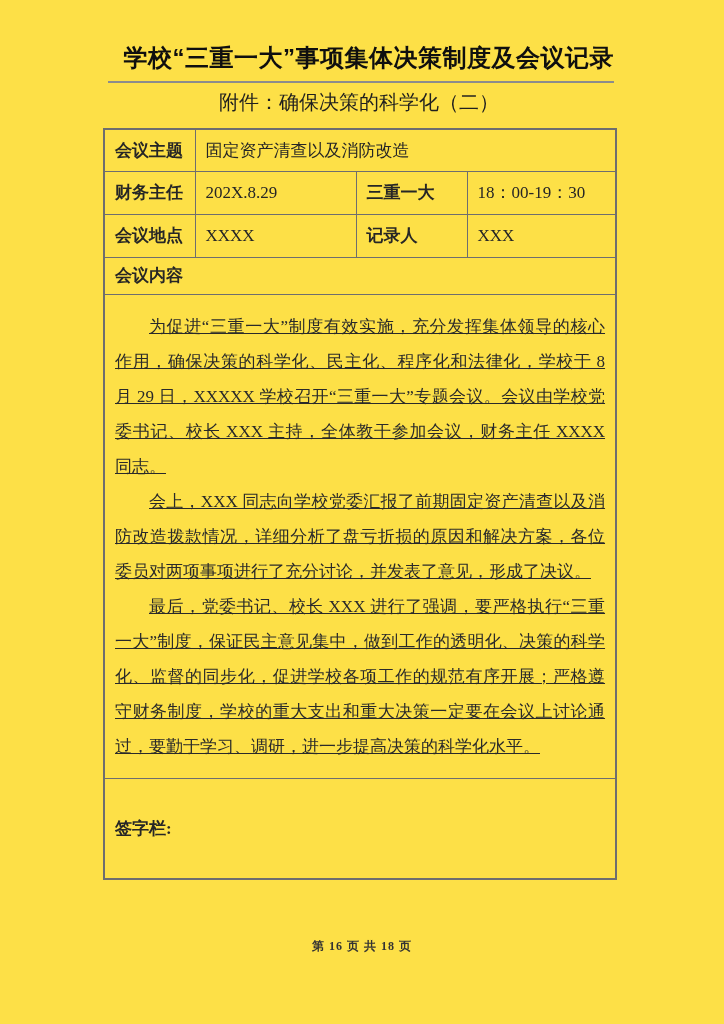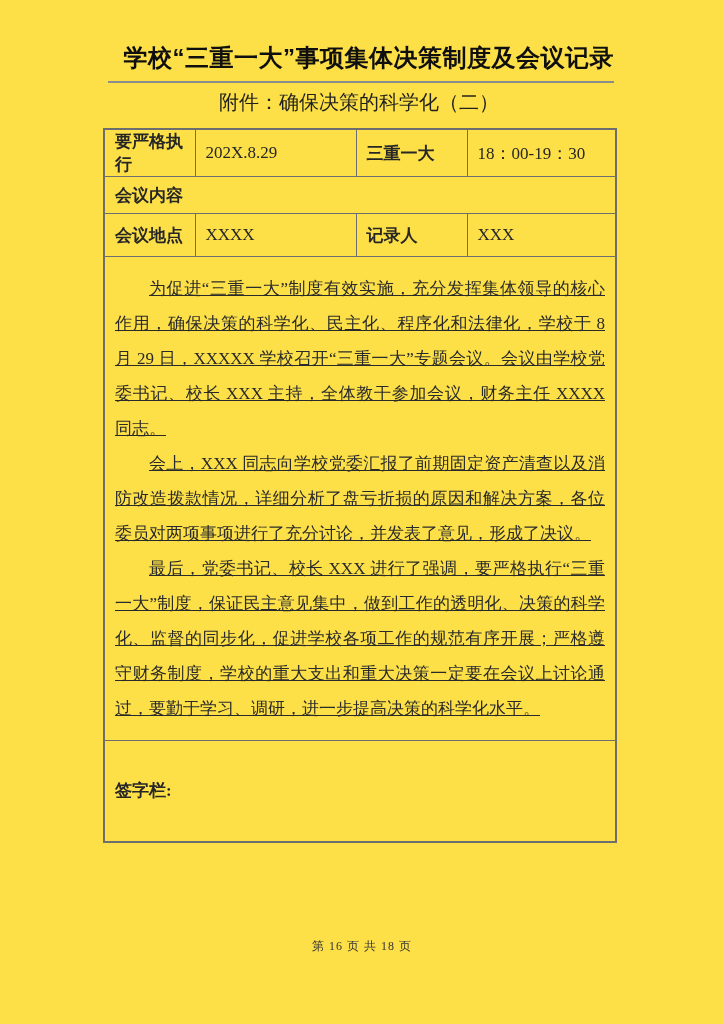--- a/index.html
+++ b/index.html
@@ -79,53 +79,58 @@
   }
   .page-footer {
     position: absolute;
     left: 0;
     top: 938px;
     width: 724px;
     text-align: center;
     font-size: 12px;
     letter-spacing: 1px;
     color: #333333;
+    font-weight: bold;
   }
 </style>
 </head>
 <body>
 
 <div class="page">
 
   <div class="doc-header">学校“三重一大”事项集体决策制度及会议记录</div>
 
   <div class="attachment-heading">附件：确保决策的科学化（二）</div>
 
   <table class="meeting-table">
     <colgroup>
       <col style="width:91px">
       <col style="width:161px">
       <col style="width:111px">
       <col style="width:149px">
     </colgroup>
     <tbody>
+      <tr style="height:42px">
+        <td class="label-cell">会议主题</td>
+        <td colspan="3">固定资产清查以及消防改造</td>
+      </tr>
       <tr style="height:43px">
-        <td class="label-cell">要严格执行</td>
+        <td class="label-cell">财务主任</td>
         <td>202X.8.29</td>
         <td class="label-cell">三重一大</td>
         <td>18：00-19：30</td>
-      </tr>
-      <tr style="height:37px">
-        <td class="label-cell" colspan="4">会议内容</td>
       </tr>
       <tr style="height:43px">
         <td class="label-cell">会议地点</td>
         <td>XXXX</td>
         <td class="label-cell">记录人</td>
         <td>XXX</td>
+      </tr>
+      <tr style="height:37px">
+        <td class="label-cell" colspan="4">会议内容</td>
       </tr>
       <tr style="height:484px">
         <td class="content-cell" colspan="4">
           <p>为促进“三重一大”制度有效实施，充分发挥集体领导的核心作用，确保决策的科学化、民主化、程序化和法律化，学校于 8 月 29 日，XXXXX 学校召开“三重一大”专题会议。会议由学校党委书记、校长 XXX 主持，全体教干参加会议，财务主任 XXXX 同志。</p>
           <p>会上，XXX 同志向学校党委汇报了前期固定资产清查以及消防改造拨款情况，详细分析了盘亏折损的原因和解决方案，各位委员对两项事项进行了充分讨论，并发表了意见，形成了决议。</p>
           <p>最后，党委书记、校长 XXX 进行了强调，要严格执行“三重一大”制度，保证民主意见集中，做到工作的透明化、决策的科学化、监督的同步化，促进学校各项工作的规范有序开展；严格遵守财务制度，学校的重大支出和重大决策一定要在会议上讨论通过，要勤于学习、调研，进一步提高决策的科学化水平。</p>
         </td>
       </tr>
       <tr style="height:101px">
         <td class="signature-cell" colspan="4">签字栏:</td>

